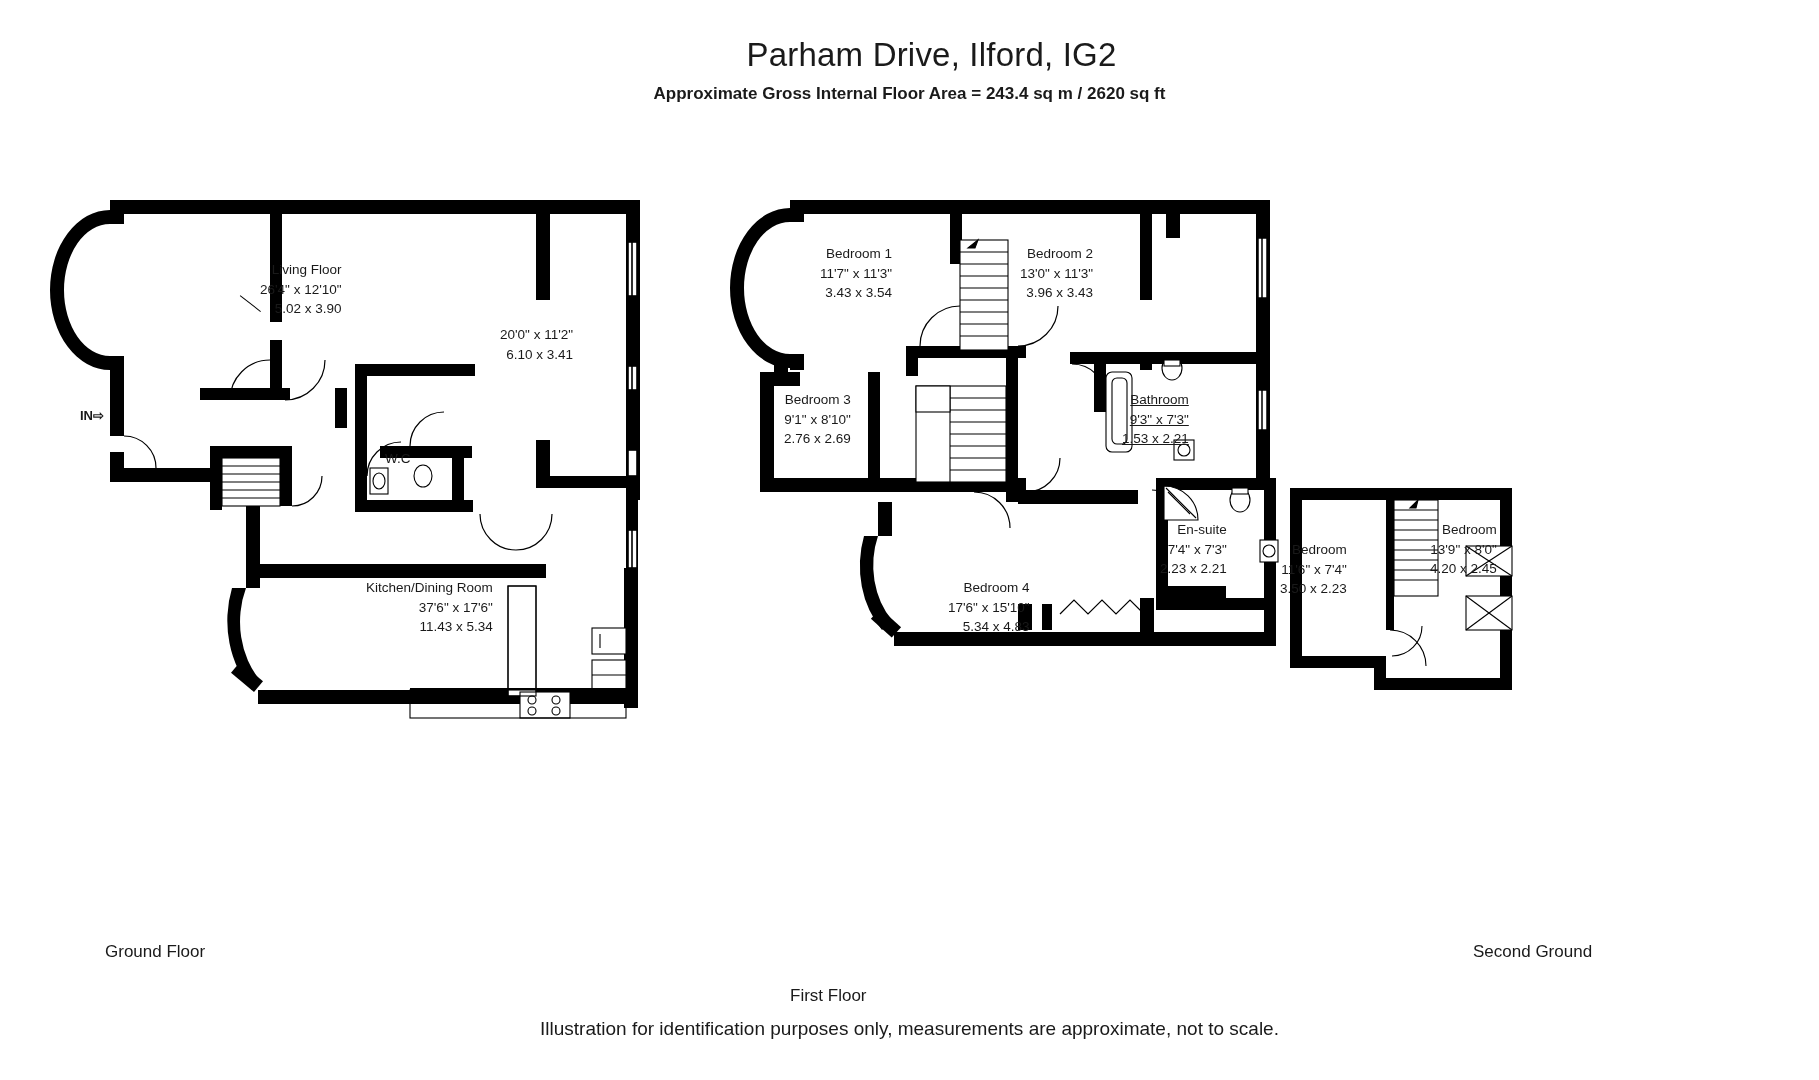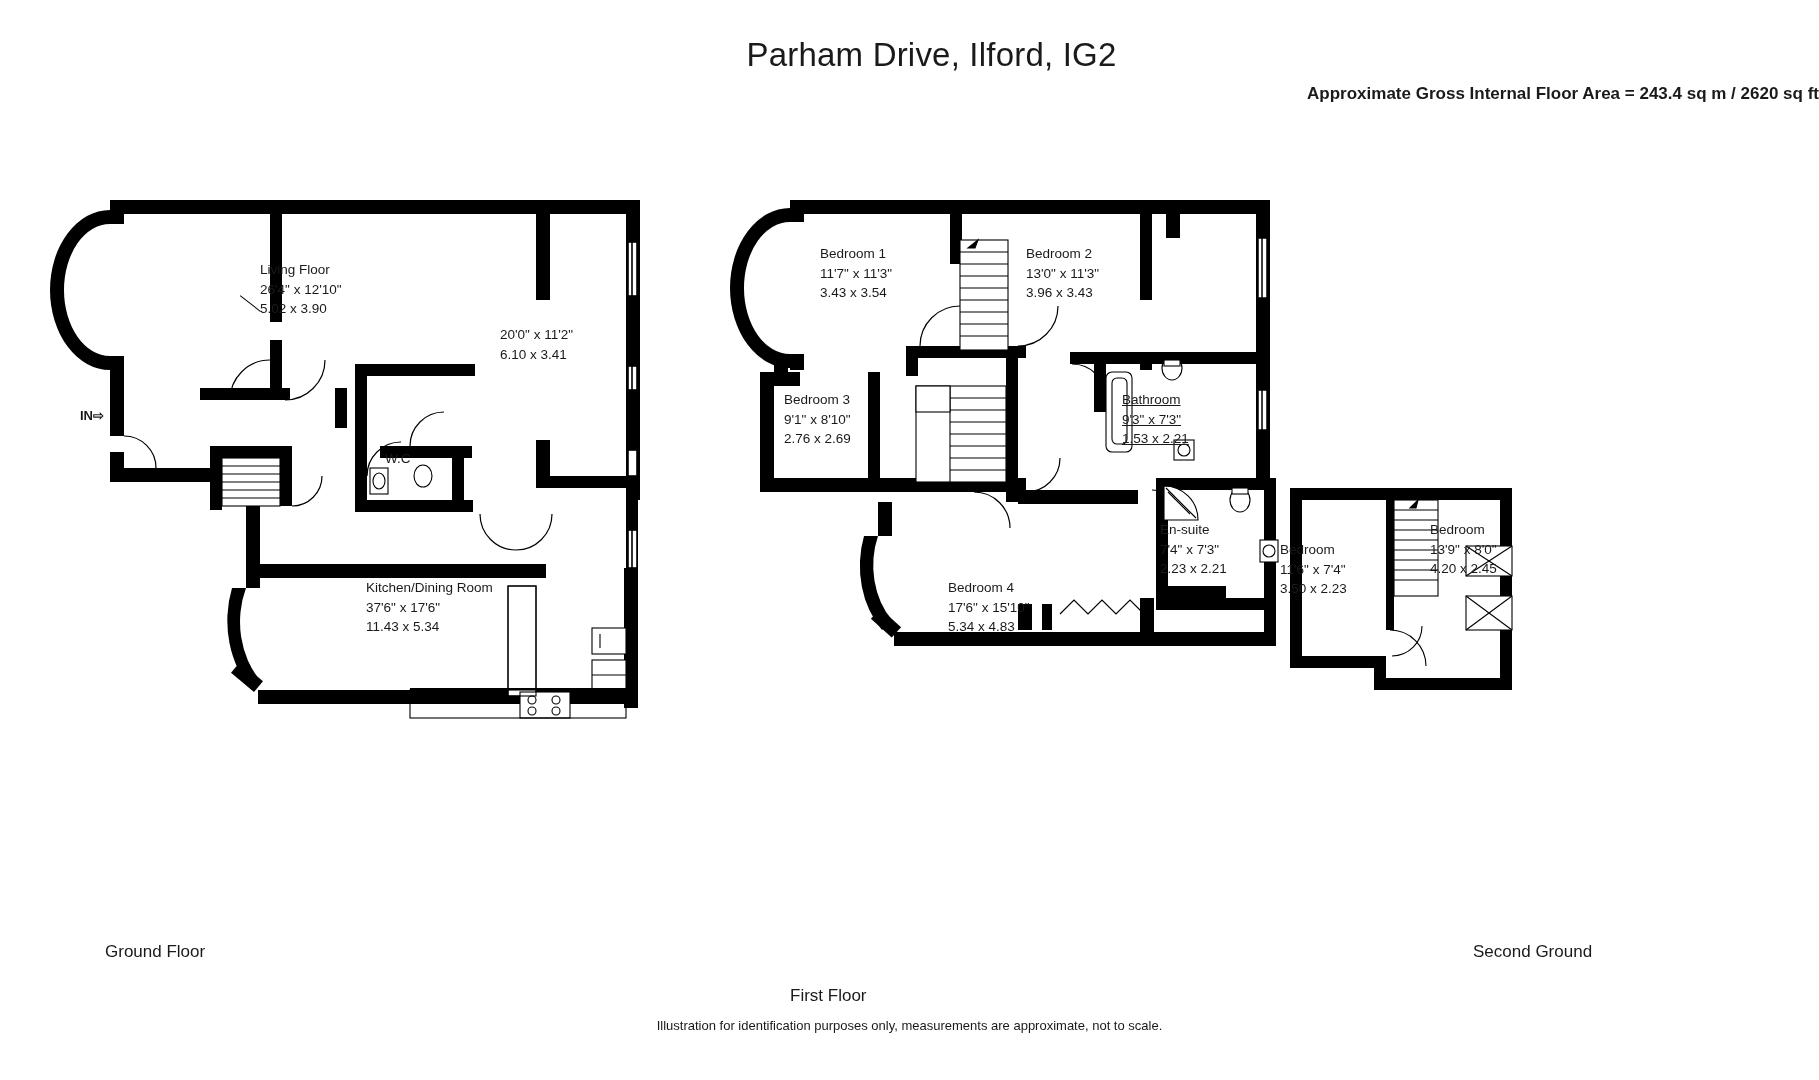--- a/index.html
+++ b/index.html
@@ -6,37 +6,37 @@
   body{
     width:1819px;height:1080px;background:#ffffff;
     font-family:"Liberation Sans", sans-serif;
     color:#1a1a1a;position:relative;overflow:hidden;
   }
   .title{
     position:absolute;top:36px;left:0;width:1819px;text-align:center;
     font-size:33px;font-weight:400;letter-spacing:0.2px;padding-left:22px;
   }
   .subtitle{
-    position:absolute;top:84px;left:0;width:1819px;text-align:right;
+    position:absolute;top:84px;left:0;width:1819px;text-align:center;
     font-size:17px;font-weight:bold;
   }
   .footnote{
     position:absolute;top:1018px;left:0;width:1819px;text-align:center;
-    font-size:13px;font-weight:400;
+    font-size:19px;font-weight:400;
   }
   .floor-label{
     position:absolute;font-size:17px;font-weight:400;
   }
   #gf-label{top:942px;left:105px;}
   #ff-label{top:942px;left:790px;margin-top:44px;}
   #sf-label{top:942px;left:1473px;}
 
   .plan{position:absolute;}
   .room-label{
-    position:absolute;text-align:left;font-size:13.5px;line-height:1.45;
+    position:absolute;text-align:right;font-size:13.5px;line-height:1.45;
     white-space:nowrap;
   }
   .room-label .nm{font-size:13.5px;}
   .leader{position:absolute;background:#000;}
   .in-label{position:absolute;font-size:13px;font-weight:bold;}
   svg{display:block;overflow:visible;}
 </style>
 </head>
 <body>
 
@@ -291,21 +291,21 @@
       <rect x="258" y="404" width="14" height="26" fill="#000" stroke="none"></rect>
       <rect x="282" y="404" width="10" height="26" fill="#000" stroke="none"></rect>
     </g>
   </svg>
 
   <div class="room-label" style="left:60px;top:44px;">
     <div class="nm">Bedroom 1</div>
     <div>11'7" x 11'3"</div>
     <div>3.43 x 3.54</div>
   </div>
-  <div class="room-label" style="left:266px;top:44px;">
+  <div class="room-label" style="left:260px;top:44px;">
     <div class="nm">Bedroom 2</div>
     <div>13'0" x 11'3"</div>
     <div>3.96 x 3.43</div>
   </div>
   <div class="room-label" style="left:24px;top:190px;">
     <div class="nm">Bedroom 3</div>
     <div>9'1" x 8'10"</div>
     <div>2.76 x 2.69</div>
   </div>
   <div class="room-label" style="left:362px;top:190px;text-decoration:underline;">

